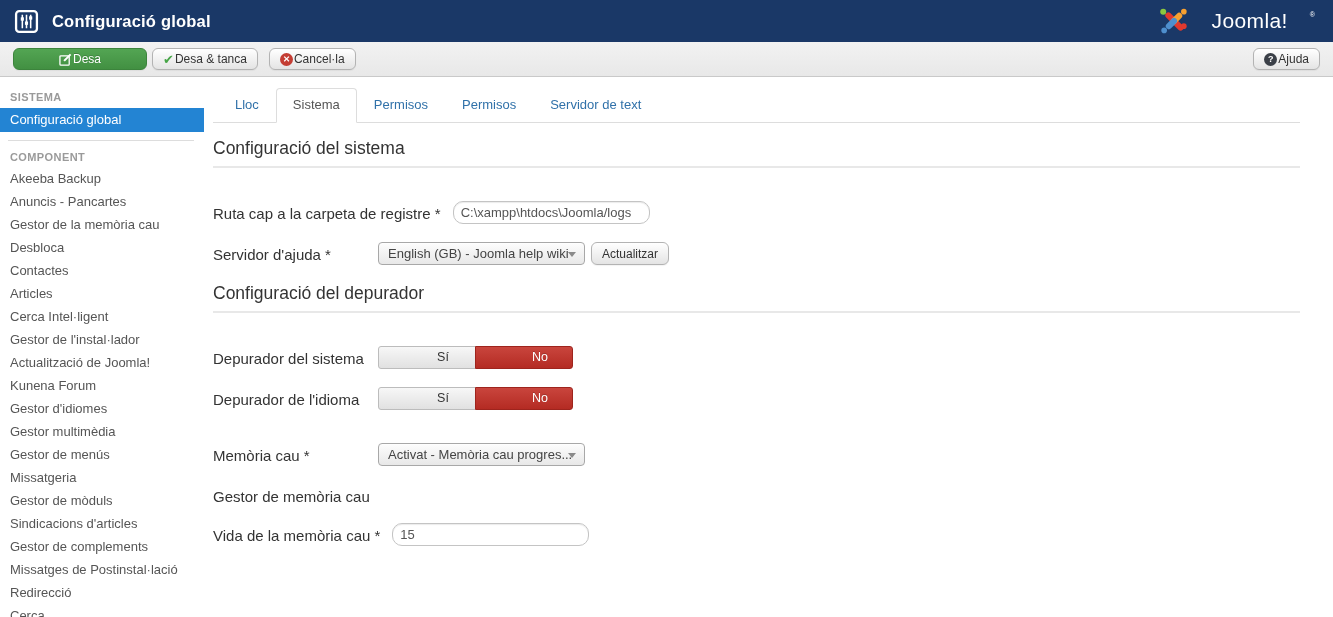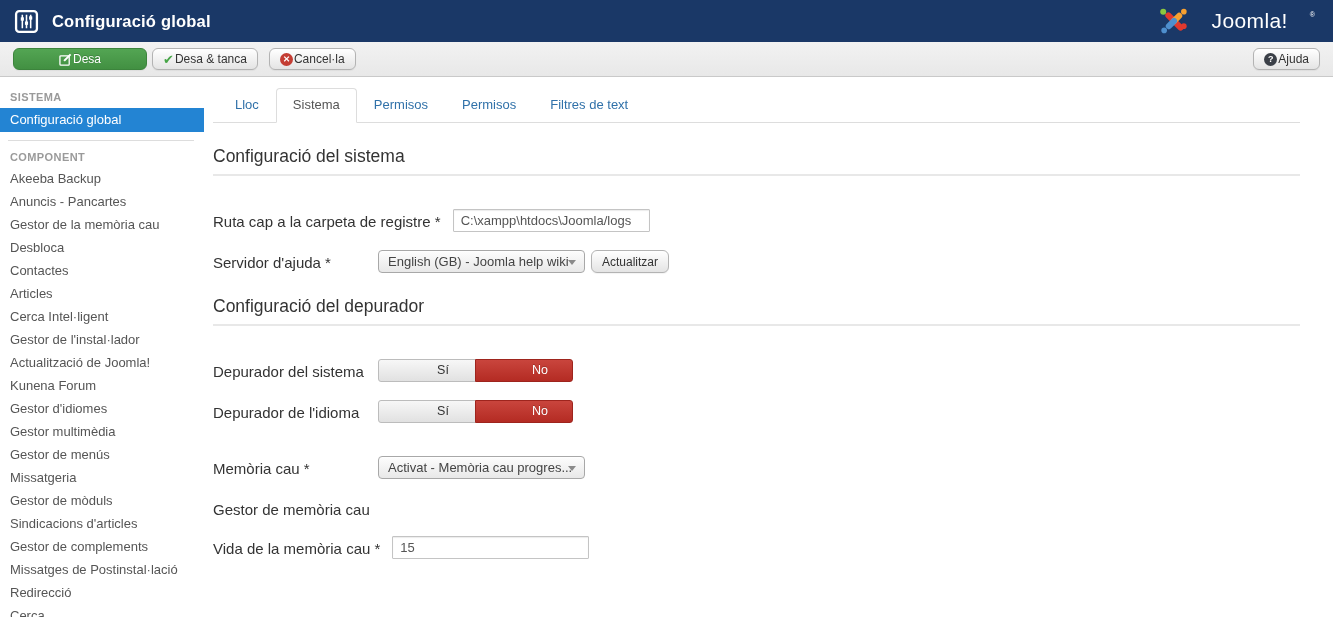--- a/index.html
+++ b/index.html
@@ -69,33 +69,33 @@
   .tab {
     font-size: 13px; color: #3071a9; padding: 8px 16px 9px; cursor: pointer;
     text-decoration: none; margin-bottom: 0; border: 1px solid transparent;
   }
   .tab.active {
     color: #555; background: #fff; border: 1px solid #ddd; border-bottom-color: #fff;
     border-radius: 4px 4px 0 0; margin-bottom: -1px;
   }
 
   .sec-title {
-    margin: 23px 0 0; padding-bottom: 7px; font-size: 17.5px; font-weight: 400;
+    margin: 15px 0 0; padding-bottom: 7px; font-size: 17.5px; font-weight: 400;
     color: #333; border-bottom: 2px solid #e8e8e8;
   }
   .rows { margin-top: 33px; }
   .row { display: flex; align-items: flex-start; margin-bottom: 18px; }
   .row label {
     display: inline-block; min-width: 165px; padding: 4px 12px 0 0;
     font-size: 15px; color: #333; white-space: nowrap;
   }
 
   .text-input {
     width: 197px; height: 23px; padding: 2px 7px; font-size: 13px; color: #555;
-    border: 1px solid #c4c4c4; border-radius: 1px;
+    border: 1px solid #c4c4c4; border-radius: 10px;
     box-shadow: inset 0 1px 1px rgba(0,0,0,.08);
     font-family: "Liberation Sans", sans-serif;
   }
   .fake-select {
     width: 207px; height: 23px; display: flex; align-items: center;
     padding: 0 22px 0 9px; font-size: 13px; color: #444; position: relative;
     background: linear-gradient(#fdfdfd, #e8e8e8); border: 1px solid #a8a8a8;
     border-radius: 4px; cursor: pointer; box-shadow: 0 1px 0 rgba(255,255,255,.6) inset;
     white-space: nowrap; overflow: hidden;
   }
@@ -213,21 +213,21 @@
     <div class="side-item">Cerca</div>
 
   </aside>
 
   <main class="main">
     <nav class="tabs">
       <a class="tab">Lloc</a>
       <a class="tab active">Sistema</a>
       <a class="tab">Permisos</a>
       <a class="tab">Permisos</a>
-      <a class="tab">Filtres de text</a>
+      <a class="tab">Servidor de text</a>
     </nav>
 
     <h2 class="sec-title">Configuració del sistema</h2>
     <div class="rows">
       <div class="row">
         <label>Ruta cap a la carpeta de registre *</label>
         <input class="text-input" type="text" value="C:\xampp\htdocs\Joomla/logs" style="">
       </div>
       <div class="row">
         <label>Servidor d'ajuda *</label>

